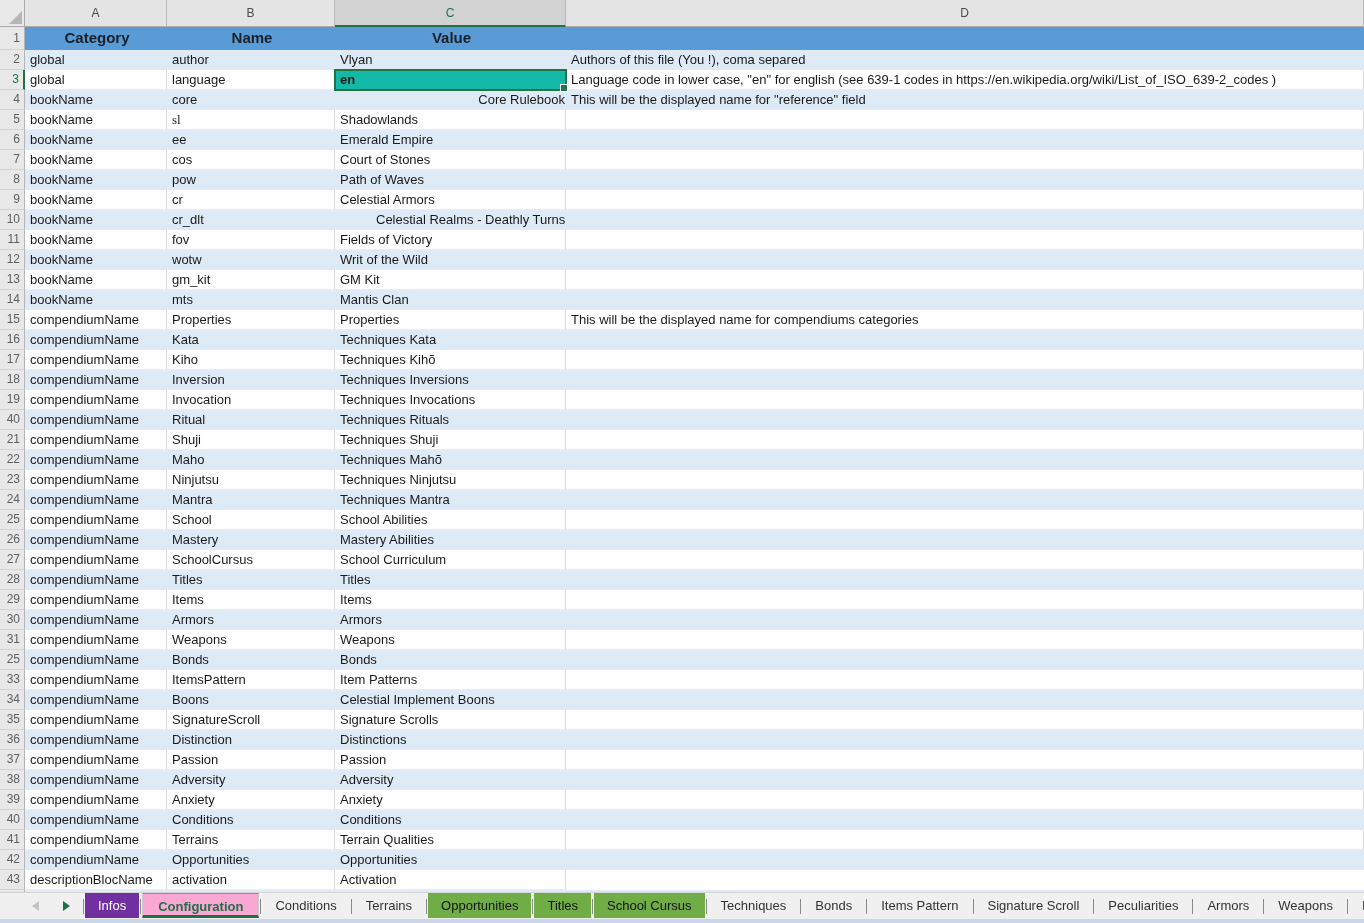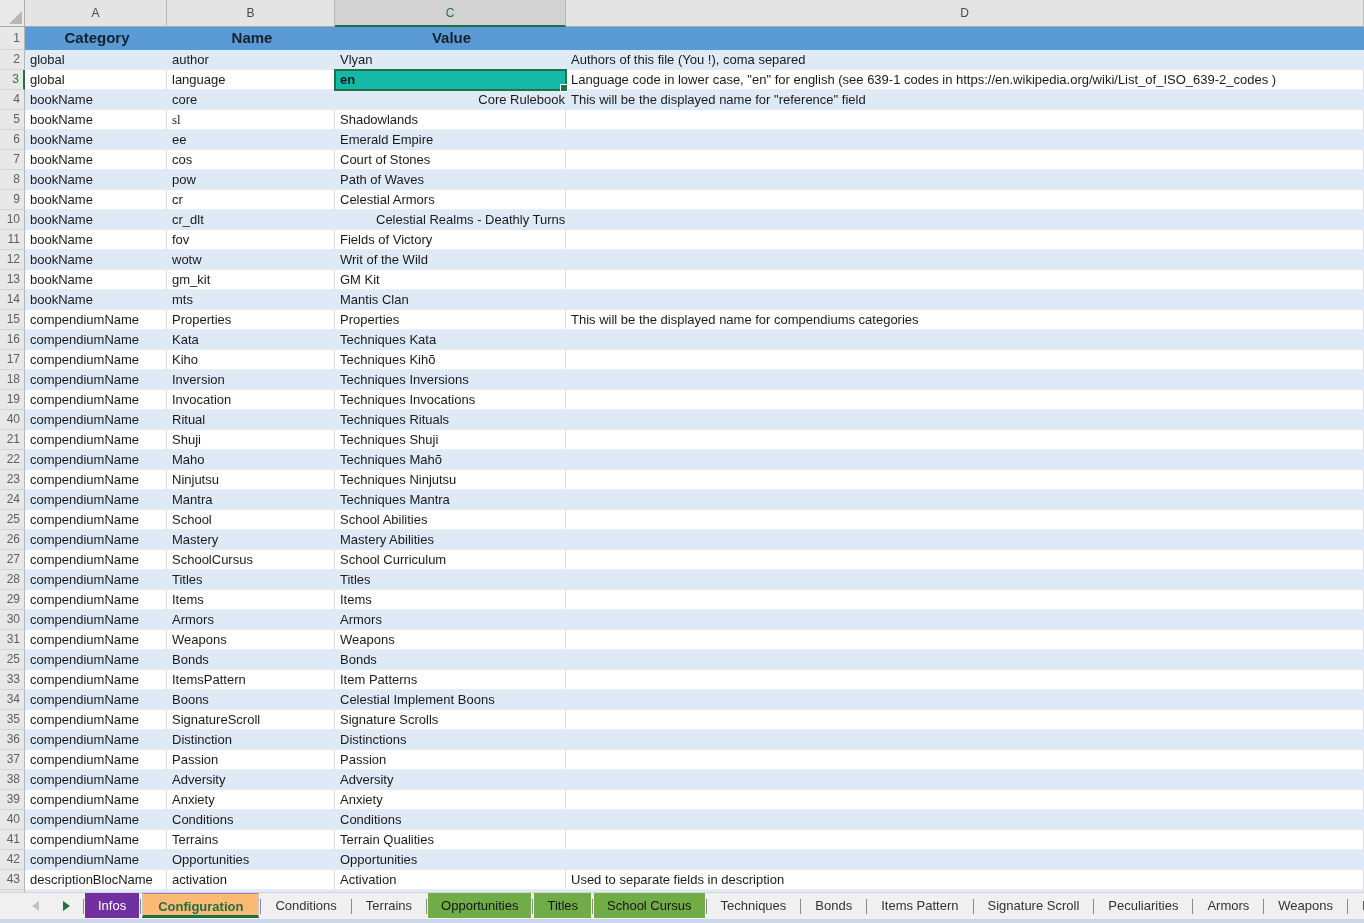--- a/index.html
+++ b/index.html
@@ -88,21 +88,21 @@
   .arrow.left  { border-right: 7px solid #C3C3C3; }
   .arrow.right { border-left: 7px solid #1E7145; }
   .tab-sep { width: 1px; height: 15px; background: #8A8A8A; align-self: center; margin: 0 1px; flex: 0 0 1px; }
   .sheet-tab {
     height: 25px; line-height: 25px; padding: 0 13px;
     font-size: 13px; color: #333; flex: 0 0 auto;
   }
   .sheet-tab.purple { background: #7030A0; color: #ffffff; }
   .sheet-tab.green  { background: #70AD47; color: #141414; }
   .sheet-tab.active {
-    background: #fdba74; color: #1E7145; font-weight: bold;
+    background: #f9a8d4; color: #1E7145; font-weight: bold;
     border-top: 1px solid #9B7BBF;
     border-left: 1px solid #C9C9C9; border-right: 1px solid #C9C9C9;
     border-bottom: 3px solid #1E7145;
     padding: 0 15px;
   }
   .bottom-sliver { height: 4px; background: #CBD8EC; }
 </style>
 </head>
 <body>
 
@@ -407,21 +407,20 @@
         <div class="cell" style="width: 142px;">compendiumName</div>
         <div class="cell" style="width: 168px;">Opportunities</div>
         <div class="cell" style="width: 231px;">Opportunities</div>
         <div class="cell" style="flex: 1 1 0%;"></div>
       </div>
       <div class="grid-row white">
         <div class="row-gutter">43</div>
         <div class="cell" style="width: 142px;">descriptionBlocName</div>
         <div class="cell" style="width: 168px;">activation</div>
         <div class="cell" style="width: 231px;">Activation</div>
-        <div class="cell" style="flex: 1 1 0%;">Used to separate fields in description</div>
       </div>
     </div>
   <div class="row44-sliver">
       <div class="g"></div>
       <div class="b"></div>
     </div>
   <div class="tab-strip">
     <div class="nav-arrows">
       <span class="arrow left"></span>
       <span class="arrow right"></span>

